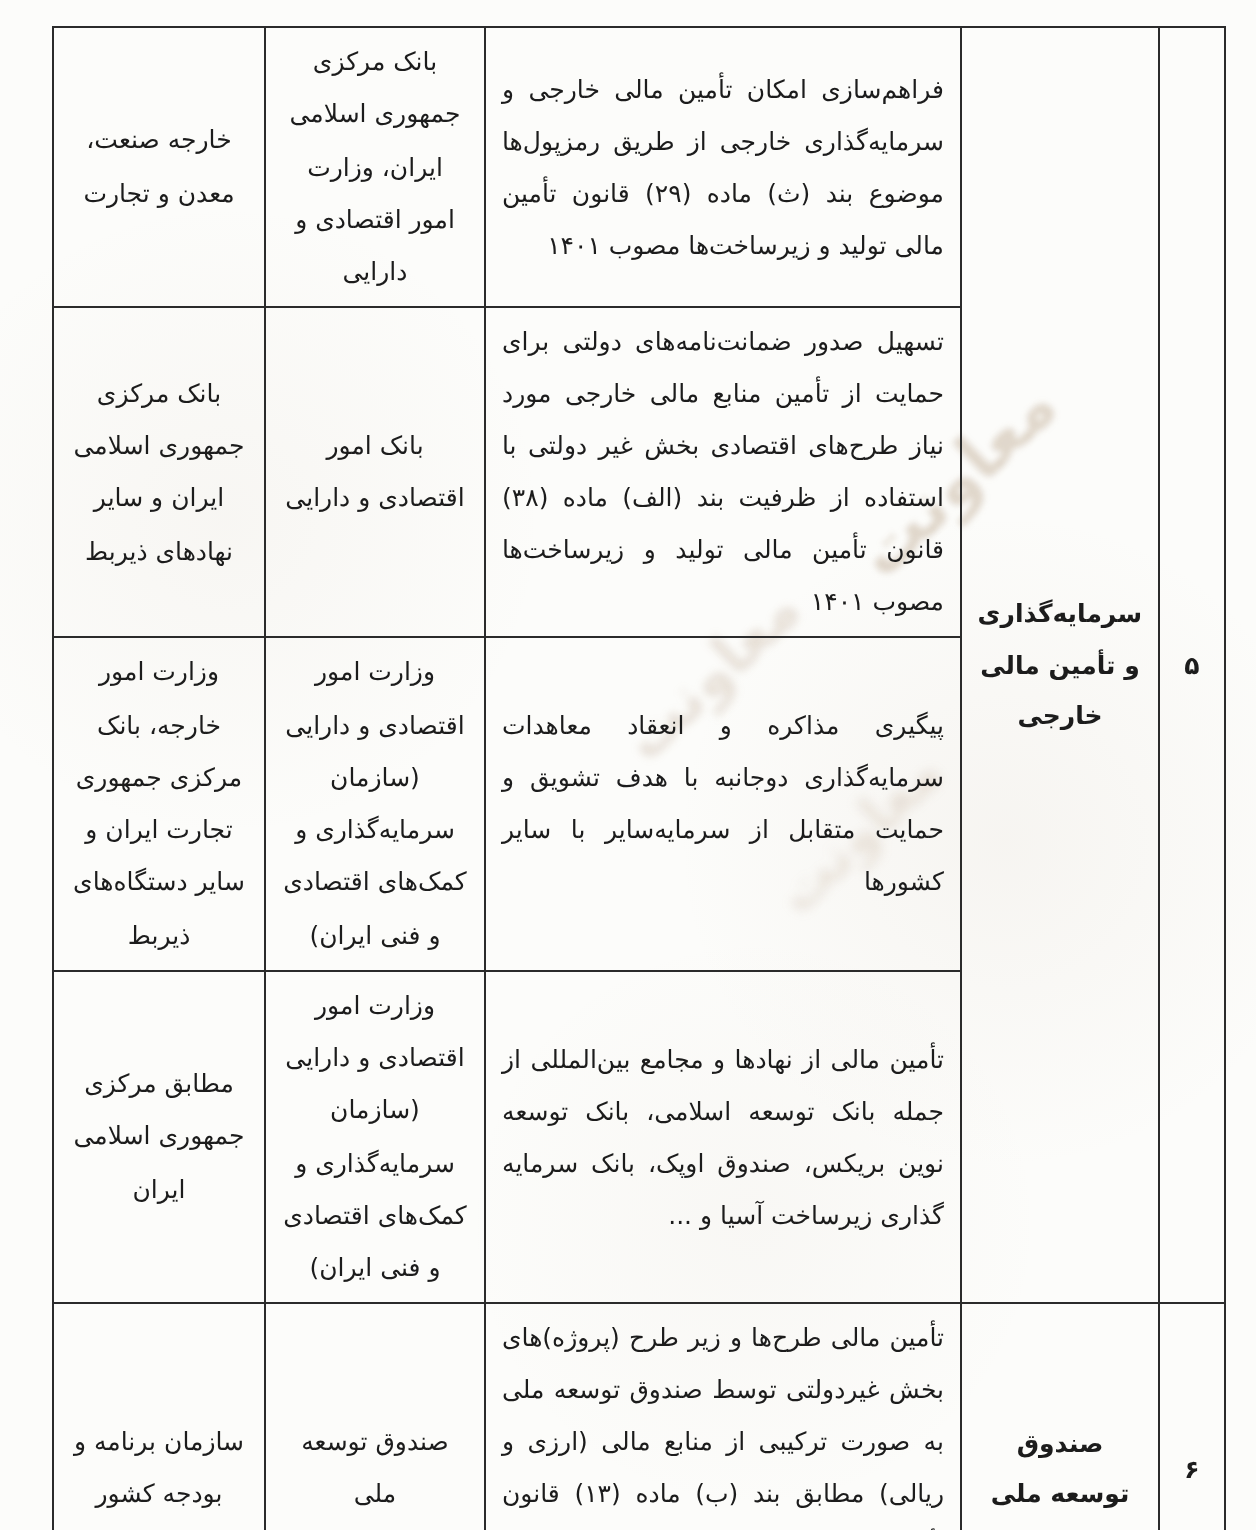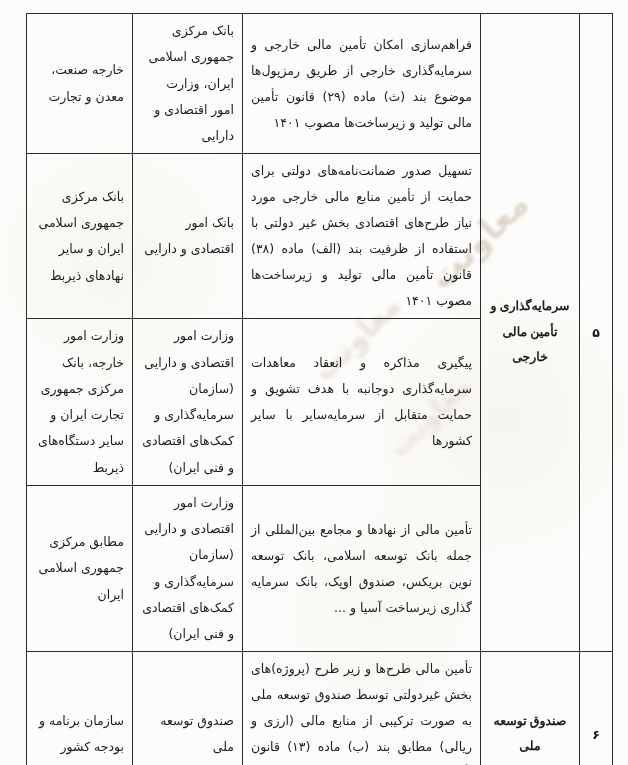--- a/index.html
+++ b/index.html
@@ -60,31 +60,30 @@
     text-align: center;
     font-weight: bold;
     font-size: 14.5px;
   }
   td.cat-cell {
     text-align: center;
     font-weight: bold;
     font-size: 13px;
     line-height: 2.05;
     padding: 4px 10px;
-    font-family: Liberation Serif, serif;
   }
   td.action-cell {
     text-align: justify;
     text-align-last: right;
     line-height: 2.08;
     padding: 7px 11px 6px 11px;
     vertical-align: top;
   }
   td.org-cell {
-    text-align: right;
+    text-align: center;
     line-height: 2.1;
     font-size: 12.5px;
     padding: 4px 9px;
   }
 </style>
 </head>
 <body>
 
 <div class="paper-noise"></div>
 

